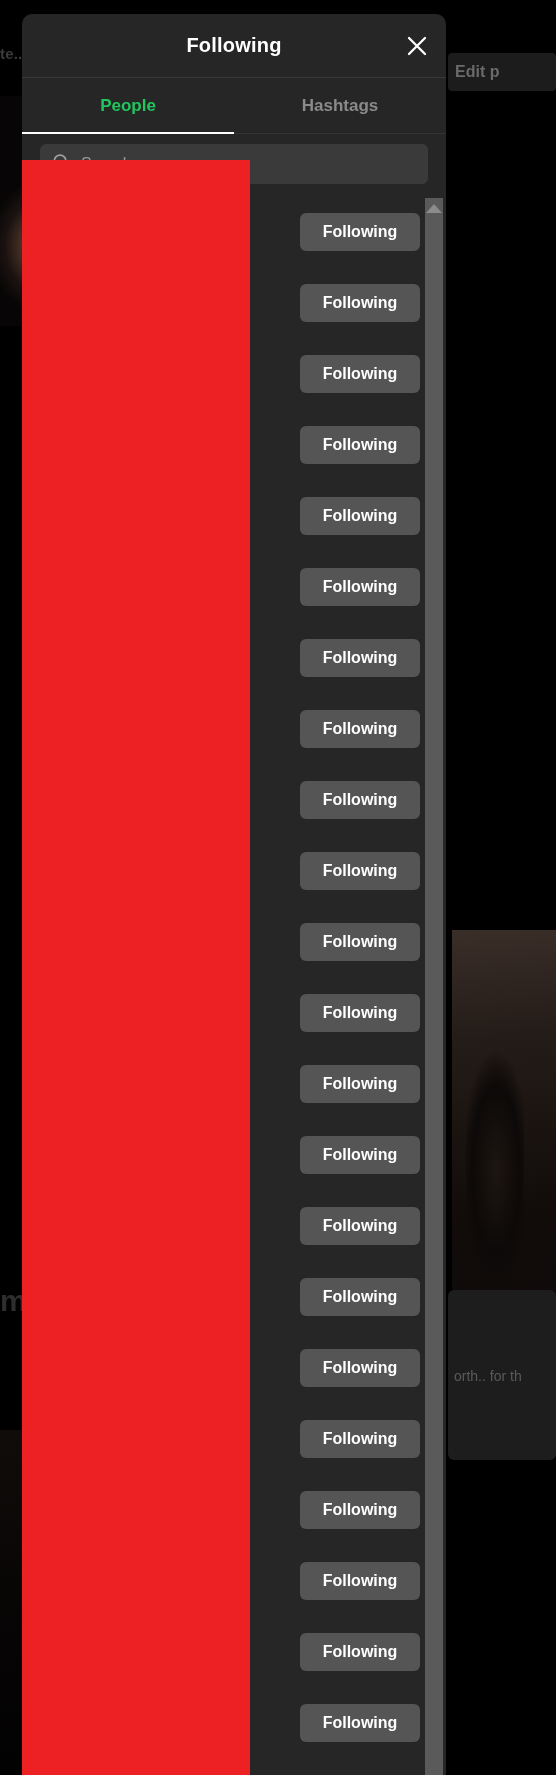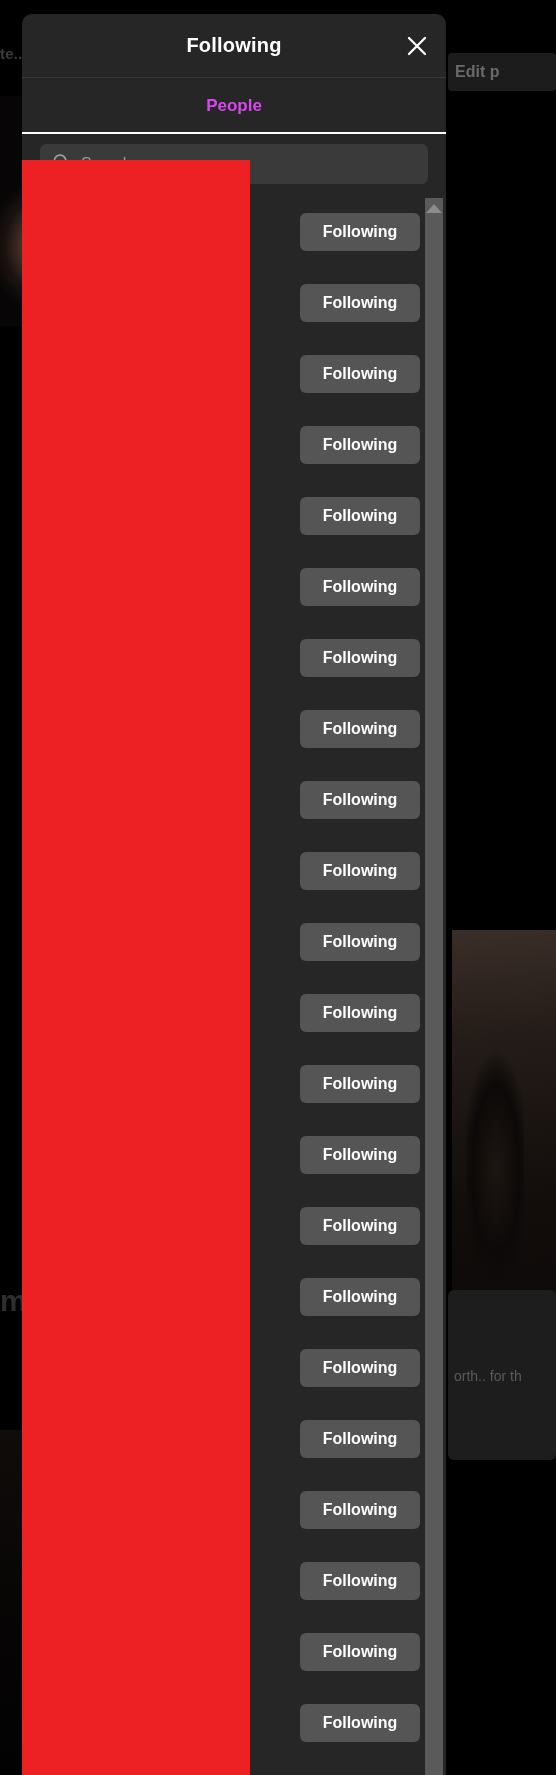--- a/index.html
+++ b/index.html
@@ -187,21 +187,21 @@
     color: #8a8a8a;
     font-size: 17px;
     font-weight: 700;
     cursor: pointer;
     position: relative;
     background: none;
     border: none;
     font-family: inherit;
   }
 
-  .tab.active { color: #d946ef; }
+  .tab.active { color: #22c55e; }
 
   .tab.active::after {
     content: "";
     position: absolute;
     left: 0;
     right: 0;
     bottom: -1px;
     height: 2px;
     background: #ffffff;
   }
@@ -364,20 +364,21 @@
         <span>
           <svg width="24" height="24" viewBox="0 0 24 24" aria-hidden="true">
             <path d="M4 4 L20 20 M20 4 L4 20" stroke="#ffffff" stroke-width="2.3" stroke-linecap="round"></path>
           </svg>
         </span>
       </button>
     </div>
 
     <div class="tabs">
       <button class="tab active">People</button>
+      <button class="tab">Hashtags</button>
     </div>
 
     <div class="search-wrap">
       <div class="search-box">
         <span class="search-icon">
           <svg width="19" height="19" viewBox="0 0 20 20" aria-hidden="true">
             <circle cx="8.5" cy="8.5" r="6.2" fill="none" stroke="#a0a0a0" stroke-width="1.8"></circle>
             <path d="M13.2 13.2 L18 18" stroke="#a0a0a0" stroke-width="1.8" stroke-linecap="round"></path>
           </svg>
         </span>

